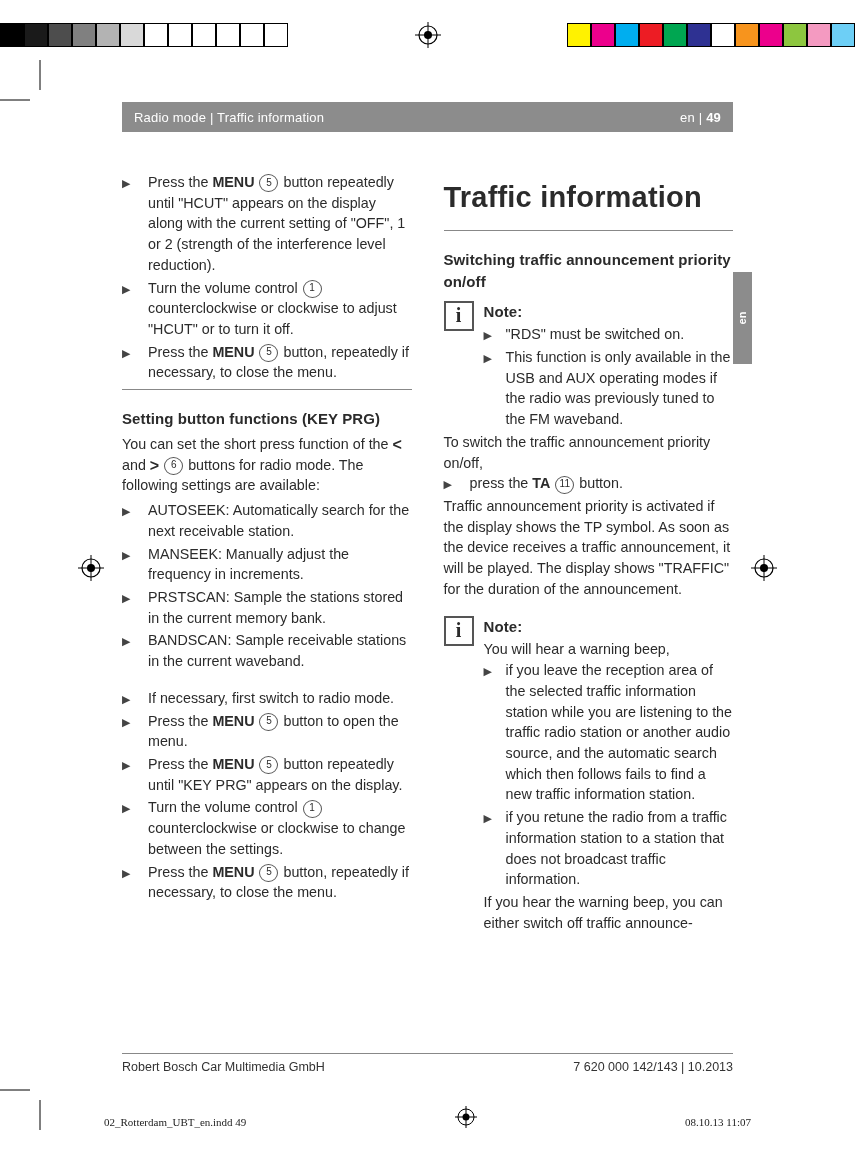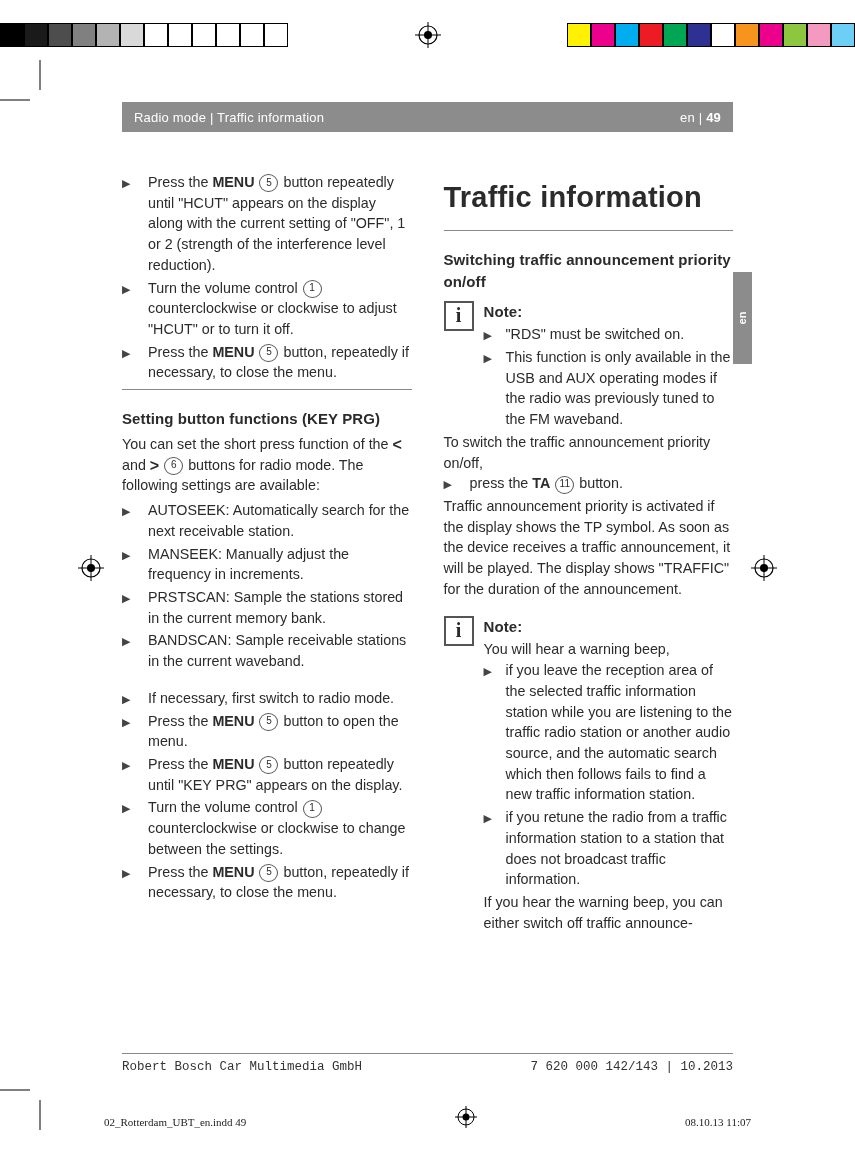--- a/index.html
+++ b/index.html
@@ -130,21 +130,21 @@
   .footer {
     position: absolute;
     left: 122px; right: 122px;
     bottom: 82px;
     border-top: 1px solid #888;
     padding-top: 6px;
     display: flex;
     justify-content: space-between;
     font-size: 12.5px;
     color: #333;
-    font-family: Liberation Mono, monospace;
+    font-family: Liberation Sans, sans-serif;
   }
   .prepress {
     position: absolute;
     left: 104px; right: 104px;
     bottom: 28px;
     display: flex;
     justify-content: space-between;
     align-items: flex-end;
     font-size: 11px;
     color: #222;

